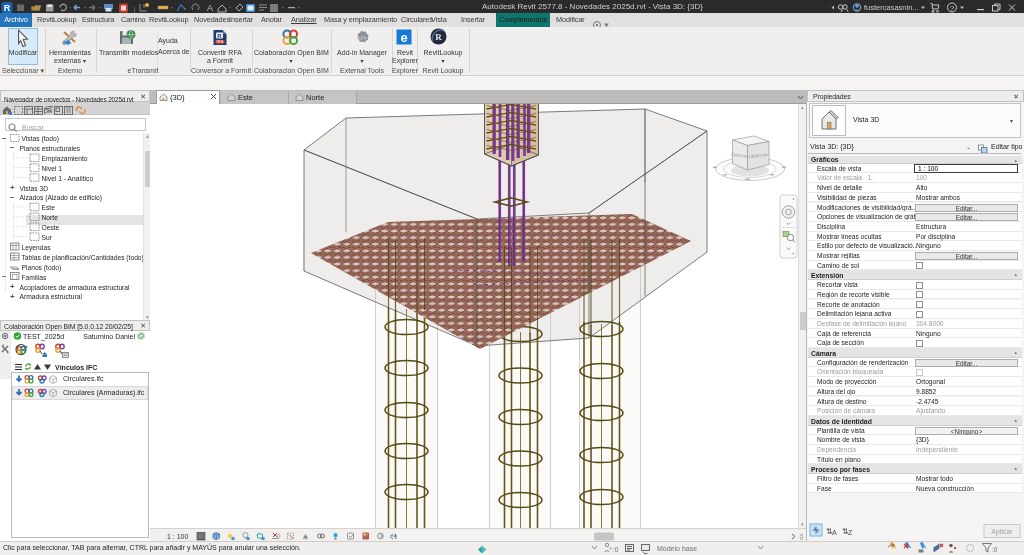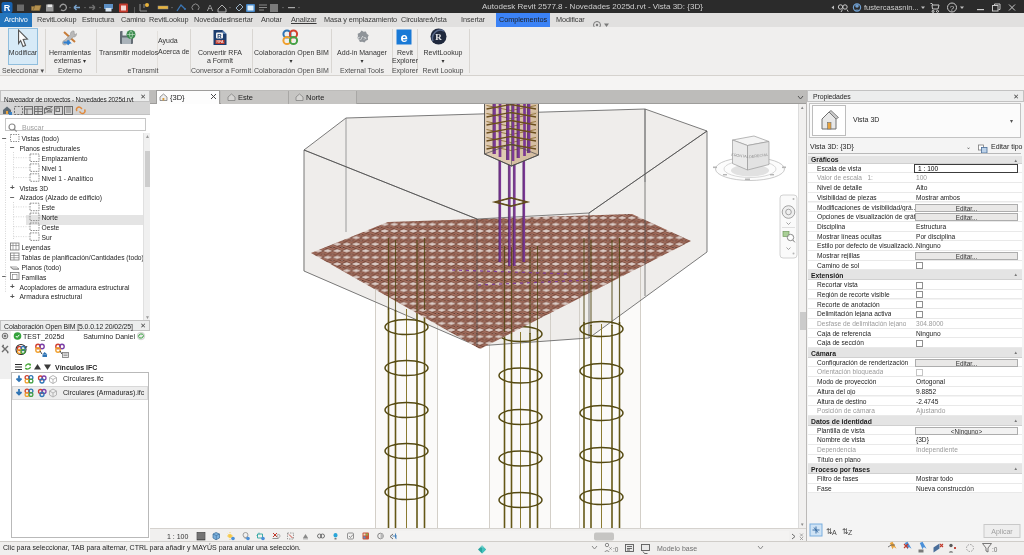--- a/index.html
+++ b/index.html
@@ -118,21 +118,21 @@
   <div class="abs rtab" style="left:121px;">Camino</div>
   <div class="abs rtab" style="left:149px;">RevitLookup</div>
   <div class="abs rtab" style="left:194px;">Novedades</div>
   <div class="abs rtab" style="left:229px;">Insertar</div>
   <div class="abs rtab" style="left:261px;">Anotar</div>
   <div class="abs rtab" style="left:291px;text-decoration:underline;">Analizar</div>
   <div class="abs rtab" style="left:324px;">Masa y emplazamiento</div>
   <div class="abs rtab" style="left:401px;">Circulares</div>
   <div class="abs rtab" style="left:431px;">Vista</div>
   <div class="abs rtab" style="left:461px;">Insertar</div>
-  <div class="abs rtab" style="left:496px;width:54px;background:#3b82f6;color:#1e1e1e;">Complementos</div>
+  <div class="abs rtab" style="left:496px;width:54px;background:#0f766e;color:#1e1e1e;">Complementos</div>
   <div class="abs rtab" style="left:556px;">Modificar</div>
   <div class="abs" style="left:592px;top:16px;width:20px;height:10px;">
     <svg width="20" height="10" viewBox="0 0 20 10">
       <circle cx="5" cy="5" r="3.5" fill="none" stroke="#7a7a7a" stroke-width="1"></circle>
       <circle cx="5" cy="5" r="1.2" fill="#7a7a7a"></circle>
       <polygon points="12,3.5 17,3.5 14.5,7" fill="#7a7a7a"></polygon>
     </svg>
   </div>
 
   <div class="abs" id="ribbon"></div>

